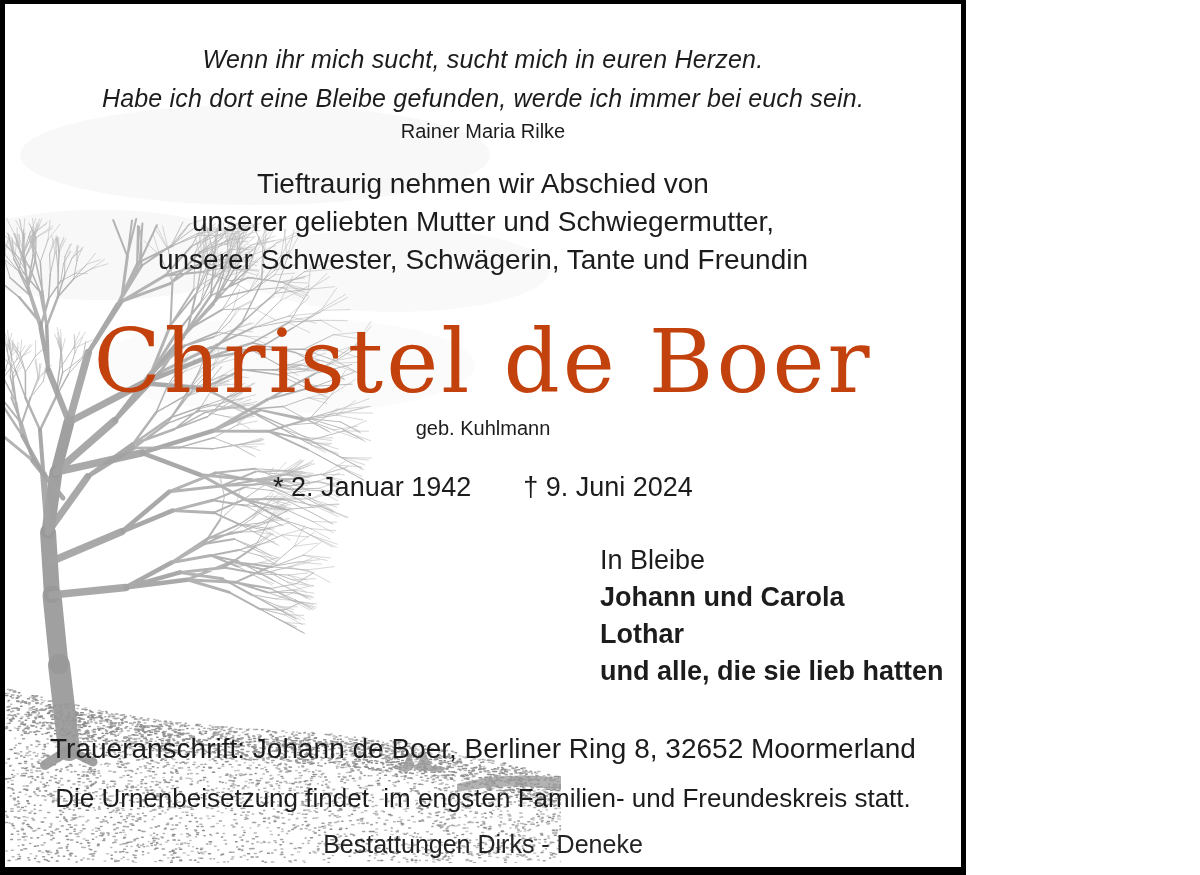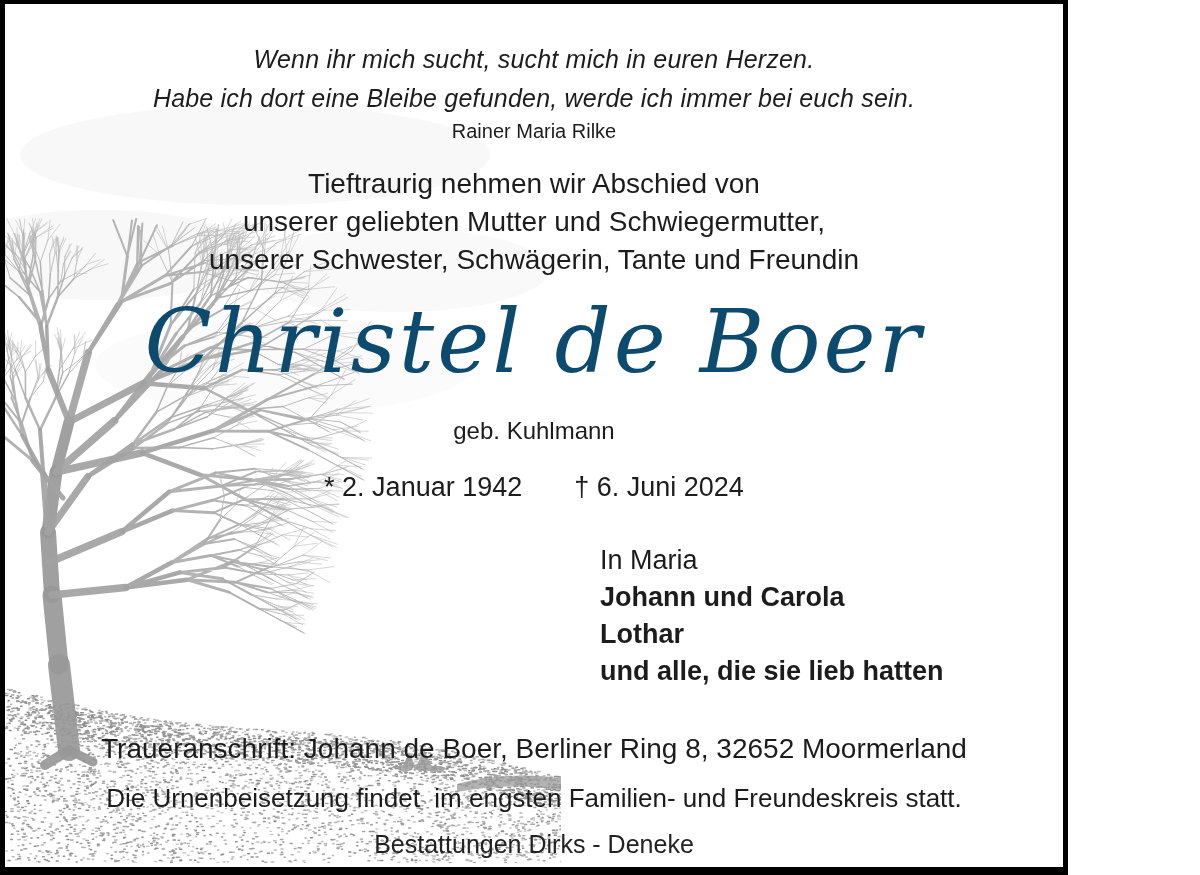--- a/index.html
+++ b/index.html
@@ -1,42 +1,42 @@
 <!DOCTYPE html>
 <html lang="de"><head>
 <meta charset="utf-8">
 <style>
   html,body{margin:0;padding:0;background:#ffffff;}
   .page{
     position:relative;
-    width:1068px;height:875px;
+    width:966px;height:875px;
     box-sizing:border-box;
     background:#ffffff;
     border-top:4px solid #000;
     border-left:5px solid #000;
     border-right:5px solid #000;
     border-bottom:8px solid #000;
     overflow:hidden;
     font-family:"Liberation Sans", sans-serif;
     color:#1c1c1c;
   }
   .abs{position:absolute;left:0;right:0;}
   .centered{text-align:center;}
   .quote{font-style:italic;font-size:25px;font-weight:400;letter-spacing:.2px;}
   .attrib{font-size:20px;}
   .intro{font-size:28px;}
   .deceased-name{
     font-family:"DejaVu Serif", serif;
-    font-style:italic;
     font-size:88px;
-    color:#0c4a6e;
+    color:#c2410c;
     letter-spacing:3px;
     line-height:1.1;
+    margin-top:20px;
   }
-  .birthname{font-size:24px;}
+  .birthname{font-size:20px;}
   .dates{display:flex;justify-content:center;gap:52px;font-size:27px;}
   .mourners{position:absolute;left:595px;top:538px;text-align:left;font-size:27px;line-height:37px;}
   .mourners .bold{font-weight:700;}
   .address{font-size:28px;}
   .funeral{font-size:26px;white-space:pre-wrap;}
   .home{font-size:25px;color:#222;}
   svg.art{position:absolute;left:0;top:96px;pointer-events:none;}
 </style>
 </head>
 <body>
@@ -87,25 +87,25 @@
   <div class="abs centered intro" style="top:164px">Tieftraurig nehmen wir Abschied von</div>
   <div class="abs centered intro" style="top:202px">unserer geliebten Mutter und Schwiegermutter,</div>
   <div class="abs centered intro" style="top:240px">unserer Schwester, Schwägerin, Tante und Freundin</div>
 
   <div class="abs centered deceased-name" style="top:290px">Christel de Boer</div>
 
   <div class="abs centered birthname" style="top:413px">geb. Kuhlmann</div>
 
   <div class="abs dates" style="top:468px">
     <span>* 2. Januar 1942</span>
-    <span>† 6. Juni 2024</span>
+    <span>† 9. Juni 2024</span>
   </div>
 
   <div class="mourners">
-    <div>In Maria</div>
+    <div>In Bleibe</div>
     <div class="bold">Johann und Carola</div>
     <div class="bold">Lothar</div>
     <div class="bold">und alle, die sie lieb hatten</div>
   </div>
 
   <div class="abs centered address" style="top:729px">Traueranschrift: Johann de Boer, Berliner Ring 8, 32652 Moormerland</div>
   <div class="abs centered funeral" style="top:779px">Die Urnenbeisetzung findet  im engsten Familien- und Freundeskreis statt.</div>
   <div class="abs centered home" style="top:826px">Bestattungen Dirks - Deneke</div>
 
 </div>

